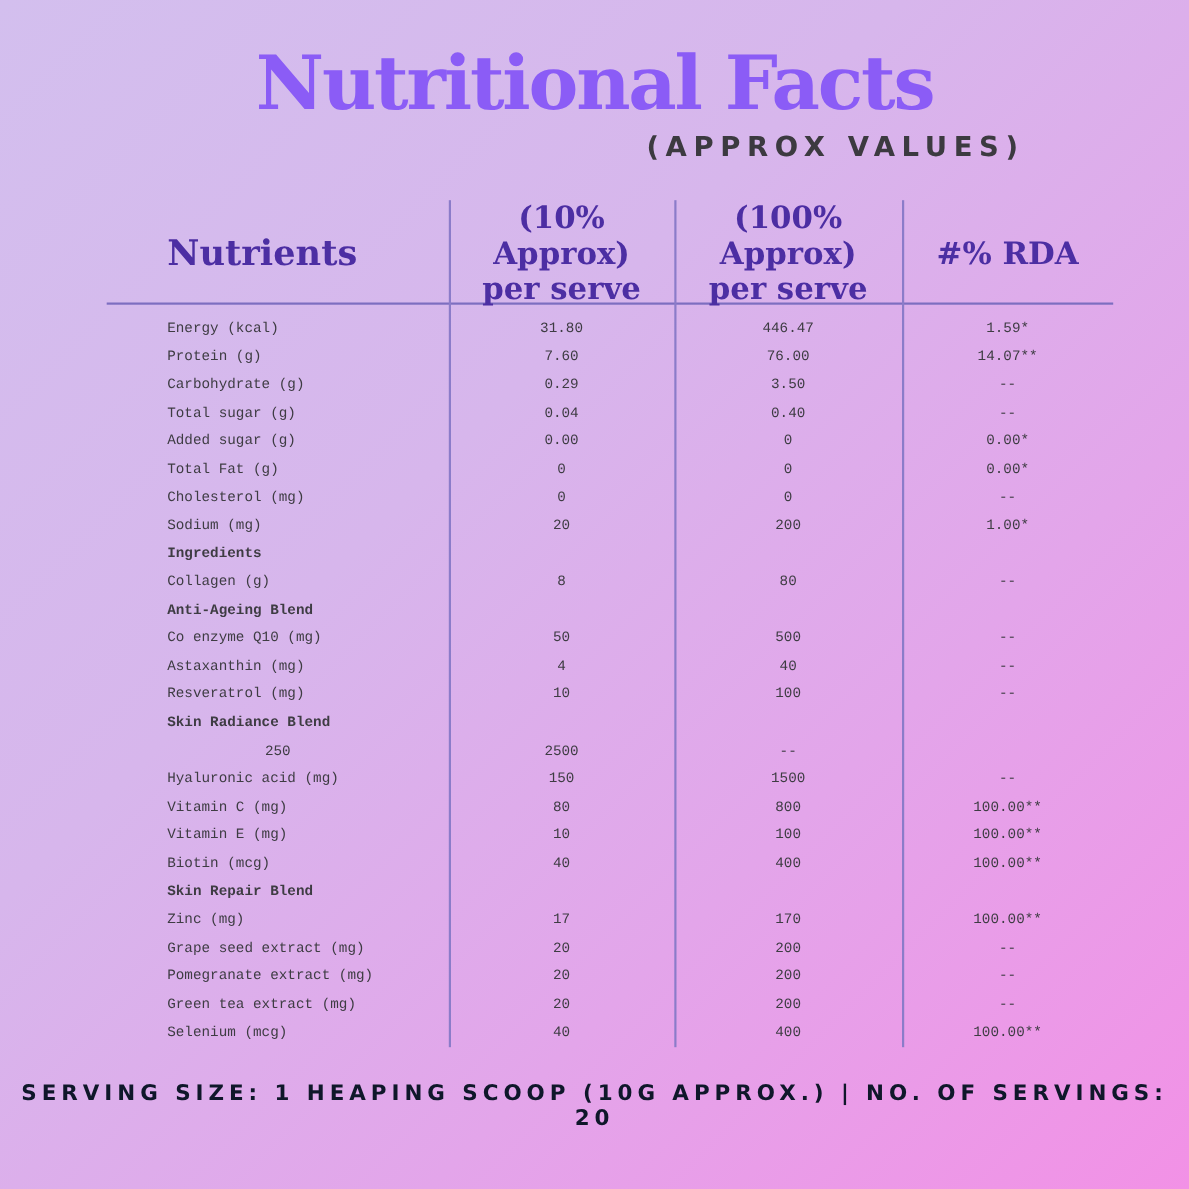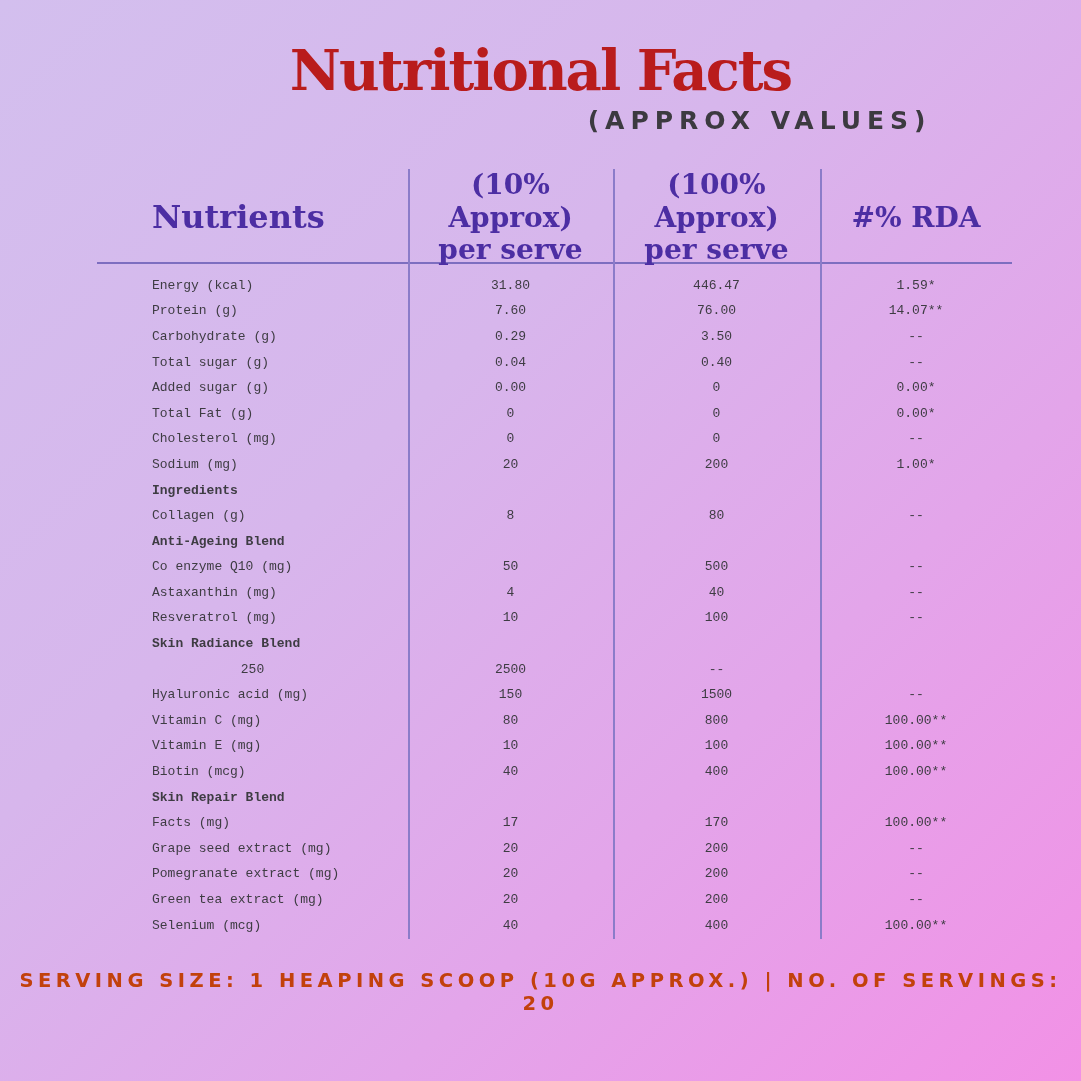--- a/index.html
+++ b/index.html
@@ -8,25 +8,25 @@
     overflow: hidden;
     background: linear-gradient(135deg, #d3bfee 0%, #d7b6ec 38%, #e3a5ea 68%, #f291e6 100%);
     font-family: "DejaVu Sans", sans-serif;
     color: #3e3c43;
   }
   .title-block { padding-top: 40px; width: 790px; margin: 0 auto; }
   .main-title {
     margin: 0;
     font-family: "DejaVu Serif", "Liberation Serif", serif;
     font-weight: bold;
-    font-size: 56px;
+    font-size: 68px;
     line-height: 1.08;
     letter-spacing: -2px;
     text-align: center;
-    color: #b91c1c;
+    color: #8b5cf6;
   }
   .subtitle {
     margin-top: 6px;
     text-align: right;
     padding-right: 4px;
     font-size: 25px;
     font-weight: bold;
     letter-spacing: 6px;
     color: #3c3a40;
   }
@@ -80,21 +80,21 @@
   .trow .cell { white-space: nowrap; }
   .trow .cell.c1 { padding-left: 55px; text-align: left; }
   .trow .cell.c2, .trow .cell.c3, .trow .cell.c4 { text-align: center; }
   .trow.section .cell.c1 { font-weight: bold; }
   .footer-line {
     margin-top: 27px;
     text-align: center;
     font-size: 19.5px;
     font-weight: bold;
     letter-spacing: 4.5px;
-    color: #c2410c;
+    color: #0f172a;
   }
 </style>
 </head>
 <body>
 
 <div class="title-block">
   <h1 class="main-title">Nutritional Facts</h1>
   <div class="subtitle">(APPROX VALUES)</div>
 </div>
 
@@ -240,21 +240,21 @@
         <div class="cell c3">400</div>
         <div class="cell c4">100.00**</div>
       </div>
       <div class="trow section">
         <div class="cell c1">Skin Repair Blend</div>
         <div class="cell c2"></div>
         <div class="cell c3"></div>
         <div class="cell c4"></div>
       </div>
       <div class="trow">
-        <div class="cell c1">Facts (mg)</div>
+        <div class="cell c1">Zinc (mg)</div>
         <div class="cell c2">17</div>
         <div class="cell c3">170</div>
         <div class="cell c4">100.00**</div>
       </div>
       <div class="trow">
         <div class="cell c1">Grape seed extract (mg)</div>
         <div class="cell c2">20</div>
         <div class="cell c3">200</div>
         <div class="cell c4">--</div>
       </div>

